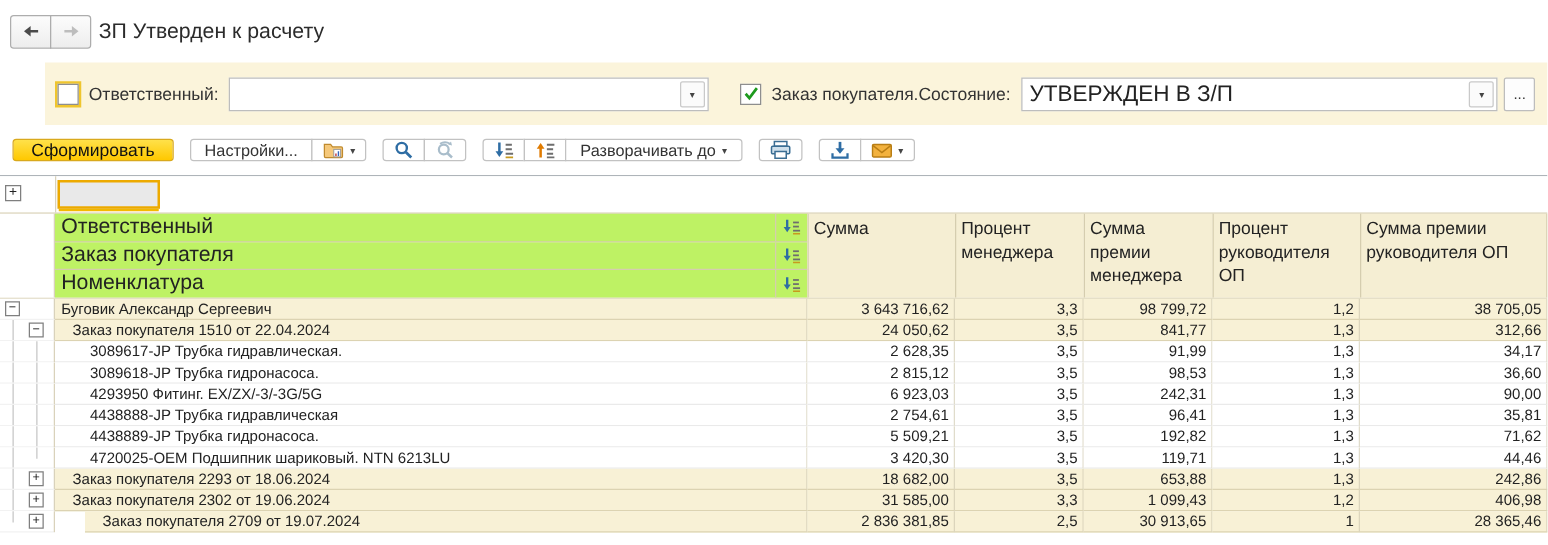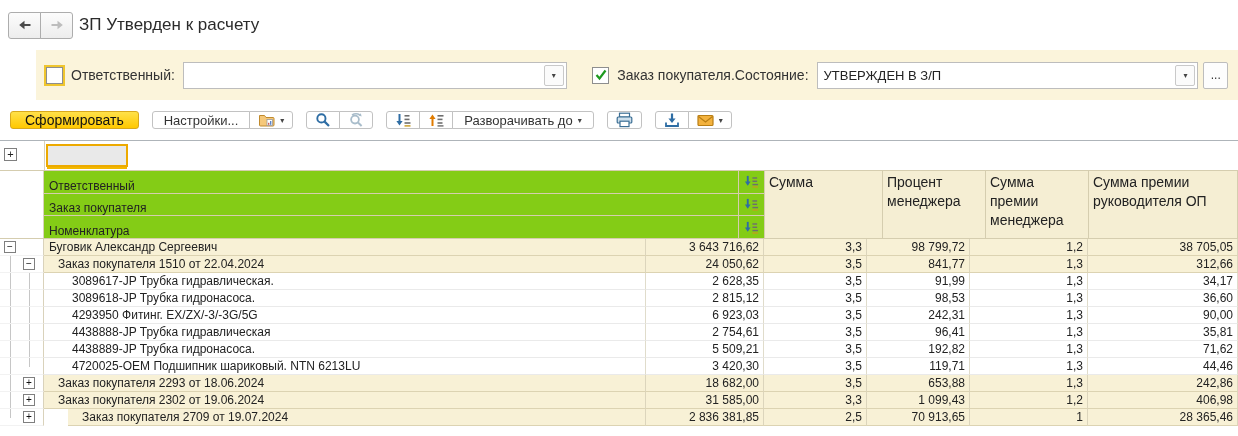--- a/index.html
+++ b/index.html
@@ -15,21 +15,21 @@
   .navbtn.fwd  { border-radius:0 3px 3px 0; margin-left:-1px; }
   .page-title { font-size:17px; color:#2b2b2b; margin-left:6px; }
 
   
   .filterbar { height:50px; background:#FBF4DB; display:flex; align-items:center; padding:0 10px;margin-left:36px; }
   .cb { width:17px; height:17px; background:#fff; border:1px solid #8E8E8E; display:inline-flex;
     align-items:center; justify-content:center; flex:0 0 auto; cursor:pointer; }
   .cb.focused { box-shadow:0 0 0 2px #EFC52E; }
   .flabel { font-size:14px; color:#333; margin:0 8px; white-space:nowrap; }
   .combo { background:#fff; border:1px solid #BDBDBD; height:27px; display:flex; align-items:center; }
-  .combo .val { flex:1; font-size:13px; padding:0 6px; white-space:nowrap; overflow:hidden; }
+  .combo .val { flex:1; font-size:18px; padding:0 6px; white-space:nowrap; overflow:hidden; }
   .combo-btn { width:20px; height:21px; margin:2px; border:1px solid #C9C9C9; border-radius:2px;
     background:#FBFBFB; display:flex; align-items:center; justify-content:center;
     font-size:8px; color:#444; flex:0 0 auto; cursor:pointer; }
   .more-btn { width:25px; height:27px; margin-left:5px; border:1px solid #BDBDBD; border-radius:2px;
     background:#FDFDFD; font-size:12px; color:#333; display:flex; align-items:center;
     justify-content:center; cursor:pointer; }
 
   
   .toolbar { height:41px; display:flex; align-items:center; gap:13px; padding:0 10px;
     background:#fff; border-bottom:1px solid #AEB4B9; }
@@ -50,22 +50,22 @@
   .corner { position:relative; height:29px; }
   .corner-line { position:absolute; left:44px; top:0; bottom:0; width:1px; background:#D9D2BB; }
   .plusbox { position:absolute; left:4px; top:7px; width:13px; height:13px; border:1px solid #7F7F7F;
     background:#fff; font-size:11px; line-height:11px; text-align:center; color:#222; cursor:pointer; }
   .selcell { position:absolute; left:46px; top:3px; width:82px; height:23px; background:#E9E9E9;
     border:2px solid #EDAA00; box-shadow:0 3px 0 -1px #F2B800; cursor:pointer; }
 
   .head { display:flex; height:69px; border-top:1px solid #D5CDAF; border-bottom:1px solid #D5CDAF; }
   .head .gut { width:44px; border-right:1px solid #D9D2BB; background:#fff; flex:0 0 auto; }
   .head .firstcol { flex:1 1 auto; display:flex; flex-direction:column; min-width:0; }
-  .hrow { flex:1; display:flex; align-items:flex-end; background:#84cc16; border-bottom:1px solid #D5CDAF;
-    font-size:12px; color:#222; }
+  .hrow { flex:1; display:flex; align-items:flex-start; background:#bef264; border-bottom:1px solid #D5CDAF;
+    font-size:17px; color:#222; }
   .hrow:last-child { border-bottom:none; }
   .hrow .hlabel { flex:1; padding-left:5px; white-space:nowrap; overflow:hidden; }
   .sortstrip { width:26px; align-self:stretch; border-left:1px solid #D5CDAF; display:flex;
     align-items:center; justify-content:center; cursor:pointer; }
   .colhead { flex:0 0 auto; background:#F5EED3; border-left:1px solid #D5CDAF; font-size:14px;
     line-height:1.35; color:#222; padding:2px 4px; overflow:hidden; cursor:default; }
   .colhead:last-child { border-right:1px solid #D5CDAF; }
 
   .row { display:flex; height:17px; font-size:12px; }
   .cell { border-right:1px solid #E0DCCB; white-space:nowrap; overflow:hidden; line-height:16px; }
@@ -282,20 +282,21 @@
               <rect x="9" y="10.5" width="6" height="1.5" fill="#6E6E6E"></rect>
               <rect x="9" y="13.2" width="6" height="1.3" fill="#C79A1F"></rect>
             </svg>
           </span>
         </div>
       </div>
 
   <div class="colhead c1">Сумма</div>
       <div class="colhead c2">Процент менеджера</div>
       <div class="colhead c3">Сумма премии менеджера</div>
+      <div class="colhead c4">Процент руководителя ОП</div>
       <div class="colhead c5">Сумма премии руководителя ОП</div>
     </div>
 
   <div>
       <div class="row group">
         <div class="gutter">
           <span class="toggle lvl1">−</span>
         </div>
         <div class="cell name" style="padding-left: 5px;">Буговик Александр Сергеевич</div>
         <div class="cell num c1">3 643 716,62</div>
@@ -413,18 +414,18 @@
         <div class="cell num c5">406,98</div>
       </div>
       <div class="row group">
         <div class="gutter">
           <span class="vl l1 end"></span>
           <span class="toggle lvl2">+</span>
         </div>
         <div class="cell name" style="padding-left: 14px; margin-left: 24px;">Заказ покупателя 2709 от 19.07.2024</div>
         <div class="cell num c1">2 836 381,85</div>
         <div class="cell num c2">2,5</div>
-        <div class="cell num c3">70 913,65</div>
+        <div class="cell num c3">30 913,65</div>
         <div class="cell num c4">1</div>
         <div class="cell num c5">28 365,46</div>
       </div>
     </div>
 </div>
 
 </body></html>

